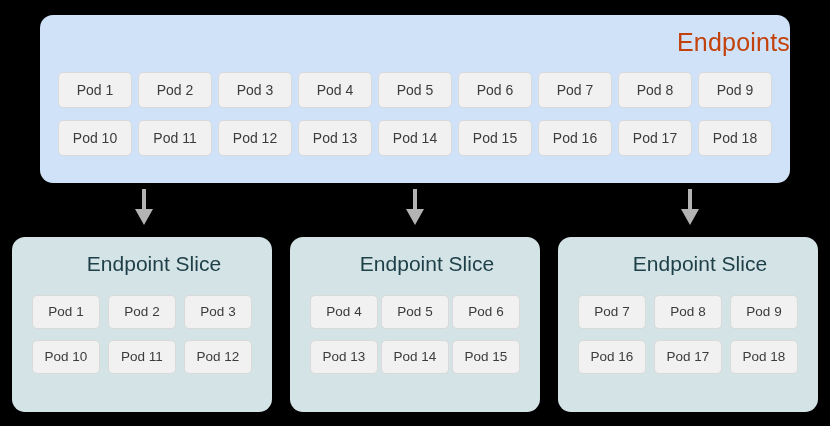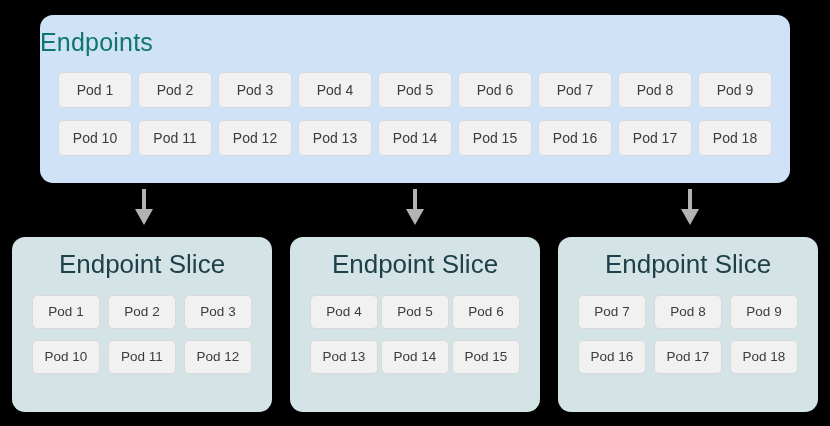--- a/index.html
+++ b/index.html
@@ -33,23 +33,23 @@
     background: #cfe2f7;
     border-radius: 13px;
     box-sizing: border-box;
   }
 
   .endpoints-title {
     position: absolute;
     left: 0;
     top: 12px;
     width: 100%;
-    text-align: left;
+    text-align: right;
     font-size: 25px;
-    color: #0f766e;
+    color: #c2410c;
     letter-spacing: 0.2px;
     line-height: 30px;
   }
 
   .endpoints-rows {
     position: absolute;
     left: 18px;
     right: 18px;
     top: 57px;
   }
@@ -98,23 +98,24 @@
   .slice-1 { left: 12px;  width: 260px; }
   .slice-2 { left: 290px; width: 250px; }
   .slice-3 { left: 558px; width: 260px; }
 
   .slice-title {
     position: absolute;
     left: 0;
     top: 13px;
     width: 100%;
     text-align: center;
-    font-size: 26px;
+    font-size: 21px;
     color: #1f4049;
     line-height: 28px;
+    padding-left: 12px;
   }
 
   .slice-rows {
     position: absolute;
     left: 20px;
     right: 20px;
     top: 58px;
   }
 
   .slice-rows .pod-row {

